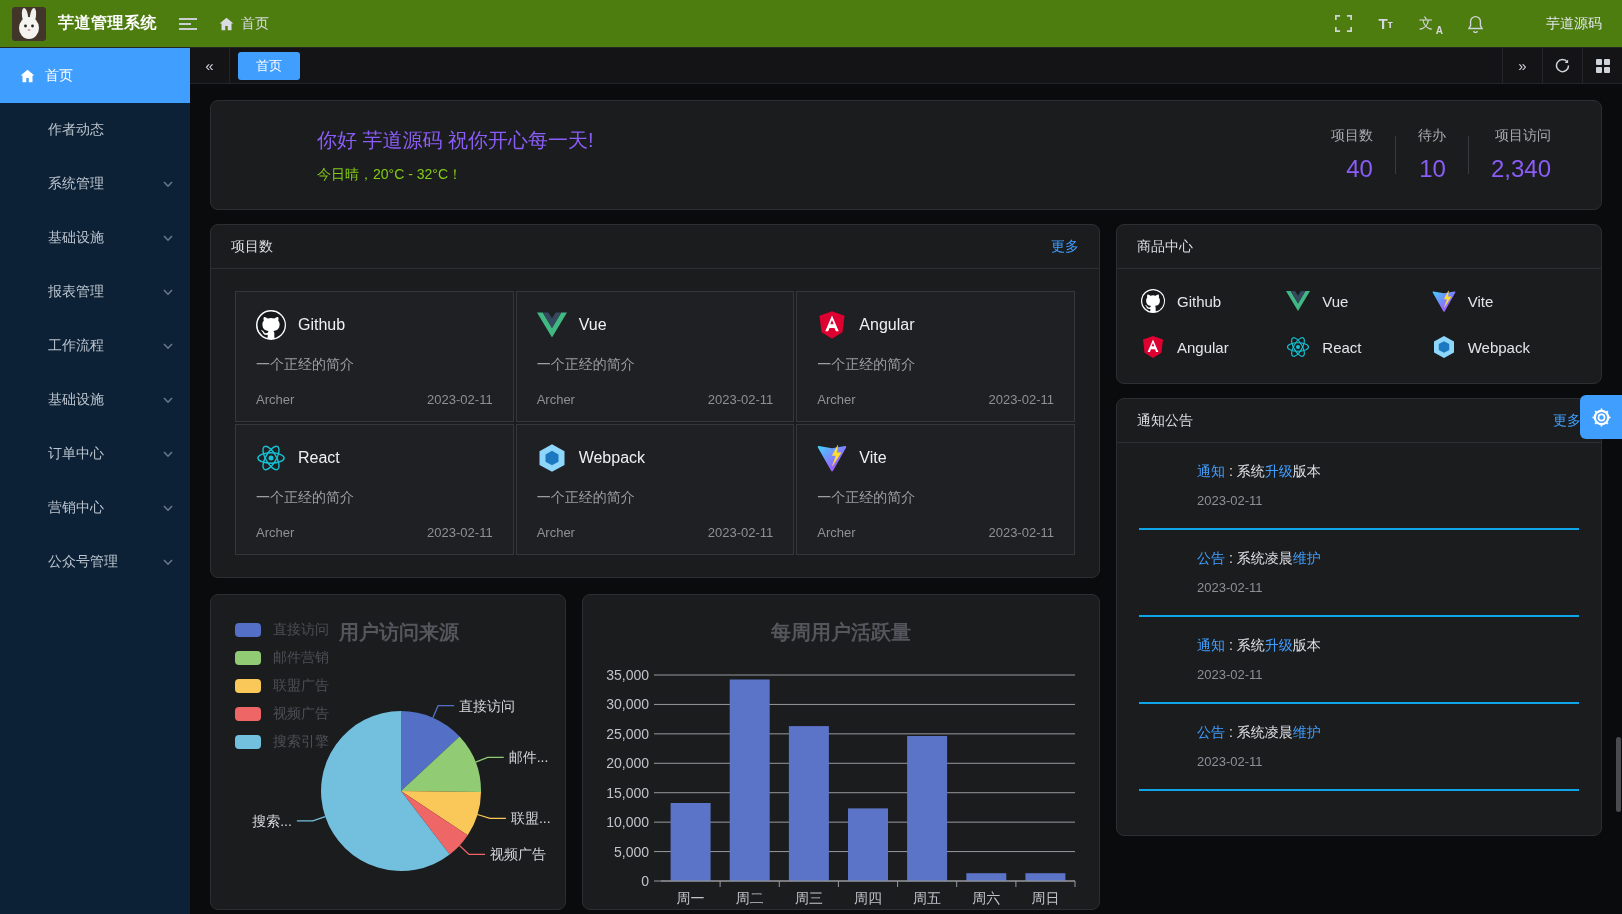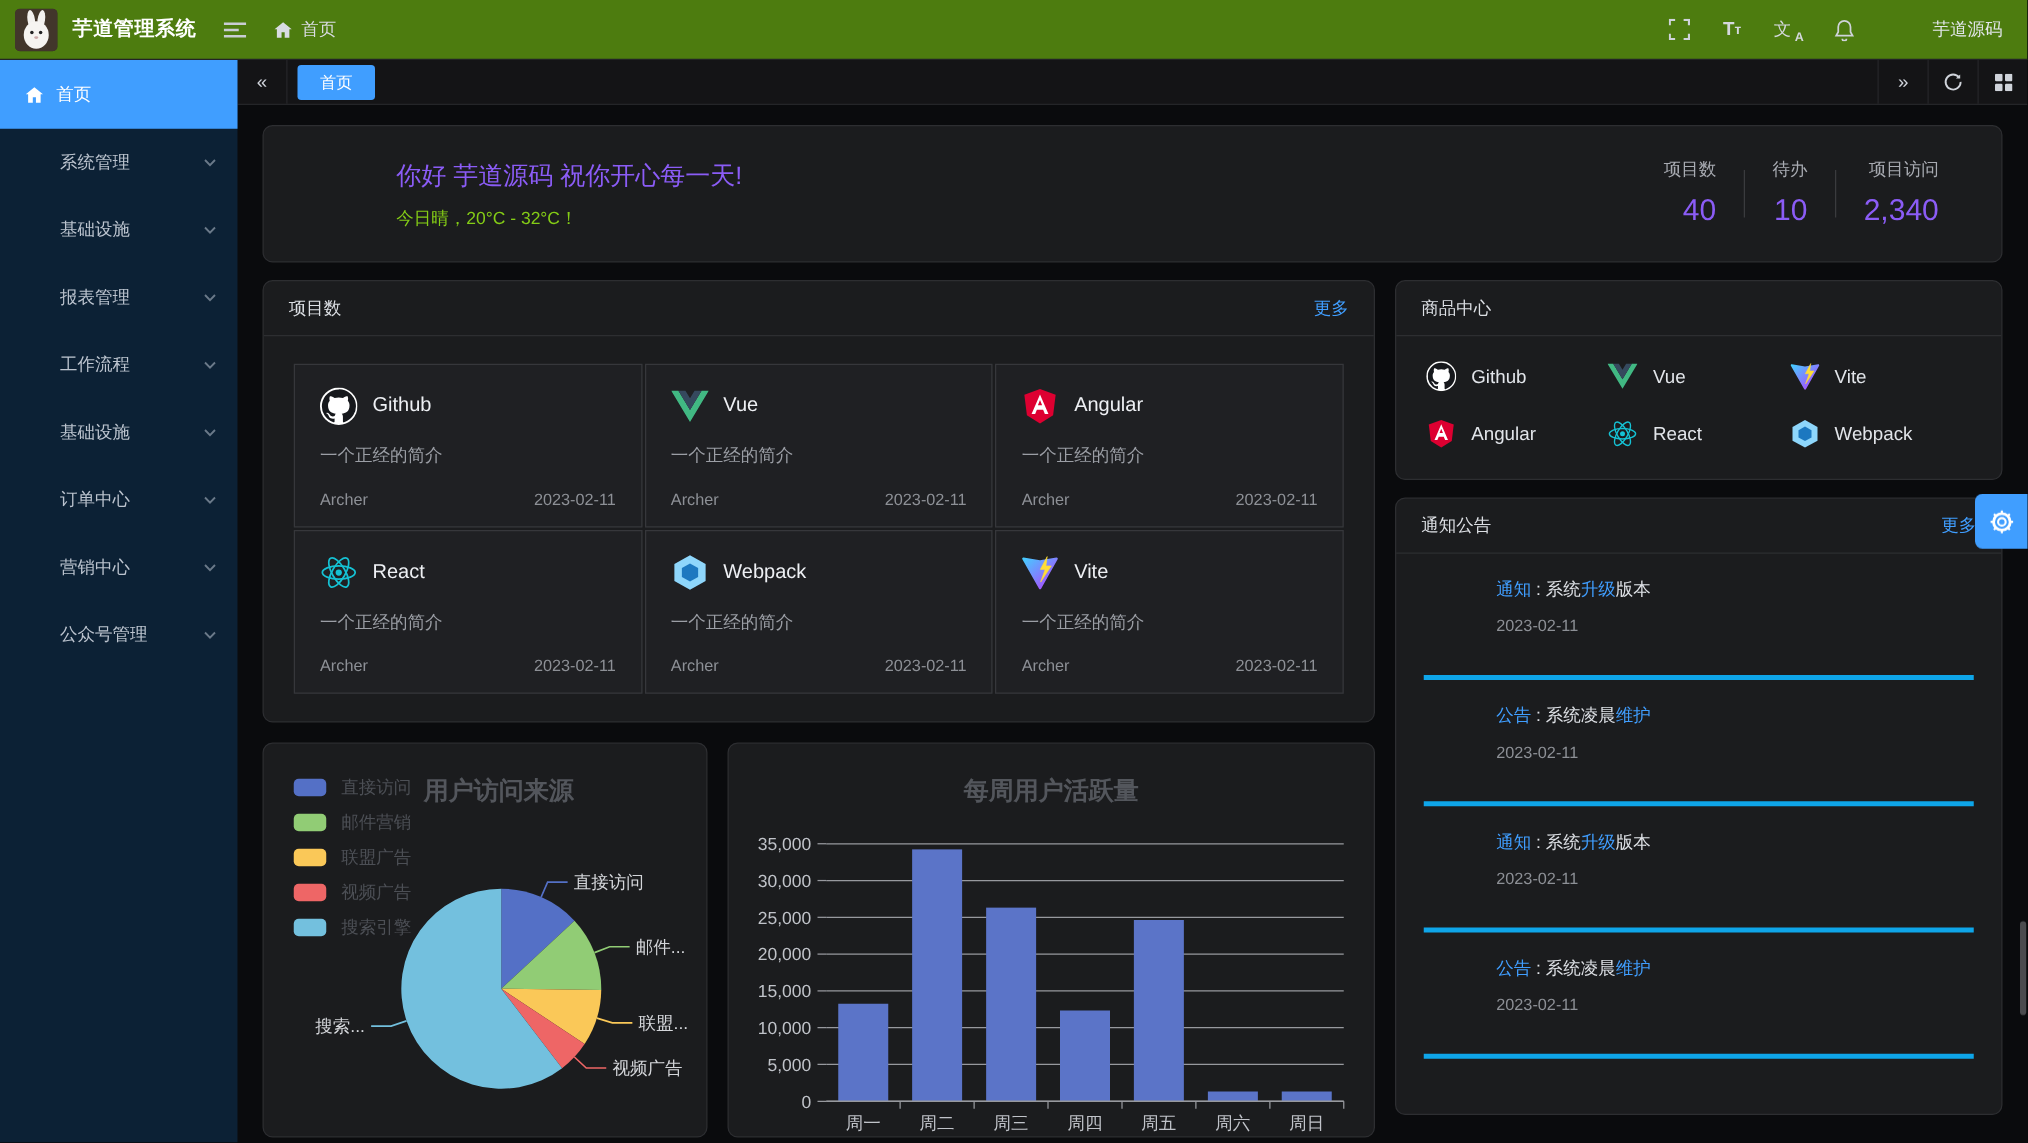--- a/index.html
+++ b/index.html
@@ -107,21 +107,21 @@
   .legend-row { display:flex; align-items:center; gap:12px; cursor:pointer; }
   .legend-chip { width:26px; height:14px; border-radius:4px; }
   .legend-text { font-size:14px; color:#4c4f55; }
 
   
   .shortcuts-card { margin-bottom:14px; }
   .shortcuts-grid { display:grid; grid-template-columns:1fr 1fr 1fr; row-gap:22px; padding:20px 24px 24px; }
   .shortcut-item { display:flex; align-items:center; gap:12px; cursor:pointer; color:#e2e5ea; font-size:15px; }
 
   .notice-list { padding:0 22px; }
-  .notice-item { display:flex; align-items:flex-start; gap:16px; padding:18px 0 32px; border-bottom:4px solid #0ea5e9; cursor:pointer; }
+  .notice-item { display:flex; align-items:flex-start; gap:16px; padding:18px 0 20px; border-bottom:2px solid #0ea5e9; cursor:pointer; }
   .notice-avatar { width:42px; height:42px; border-radius:50%; overflow:hidden; flex:0 0 auto; }
   .notice-title { font-size:14px; margin-top:2px; color:#dfe2e7; }
   .notice-title .hl { color:#409eff; }
   .notice-date { color:#8d9096; font-size:13px; margin-top:12px; }
   .notice-pad { height:44px; }
 
   
   .qr-avatar { width:100%; height:100%; background:#fff; position:relative; }
   .qr-avatar .band { position:absolute; left:0; right:0; top:0; height:38%; background:#1fb287; }
   .qr-avatar .dots {
@@ -192,20 +192,23 @@
 </header>
 
 <div class="shell">
 
   <nav class="sidebar" id="sidebar">
       <div class="side-item active">
         <svg width="15" height="14" viewBox="0 0 24 22">
           <path d="M12 1 1 10h3v11h6v-7h4v7h6V10h3z" fill="#fff"></path>
         </svg>
         <span class="side-label">首页</span>
+      </div>
+      <div class="side-item">
+        <span class="side-label">作者动态</span>
       </div>
       <div class="side-item">
         <span class="side-label">系统管理</span>
         <svg class="chev" width="12" height="12" viewBox="0 0 12 12">
           <polyline points="2,4 6,8.2 10,4" fill="none" stroke="#8a97a5" stroke-width="1.5"></polyline>
         </svg>
       </div>
       <div class="side-item">
         <span class="side-label">基础设施</span>
         <svg class="chev" width="12" height="12" viewBox="0 0 12 12">

